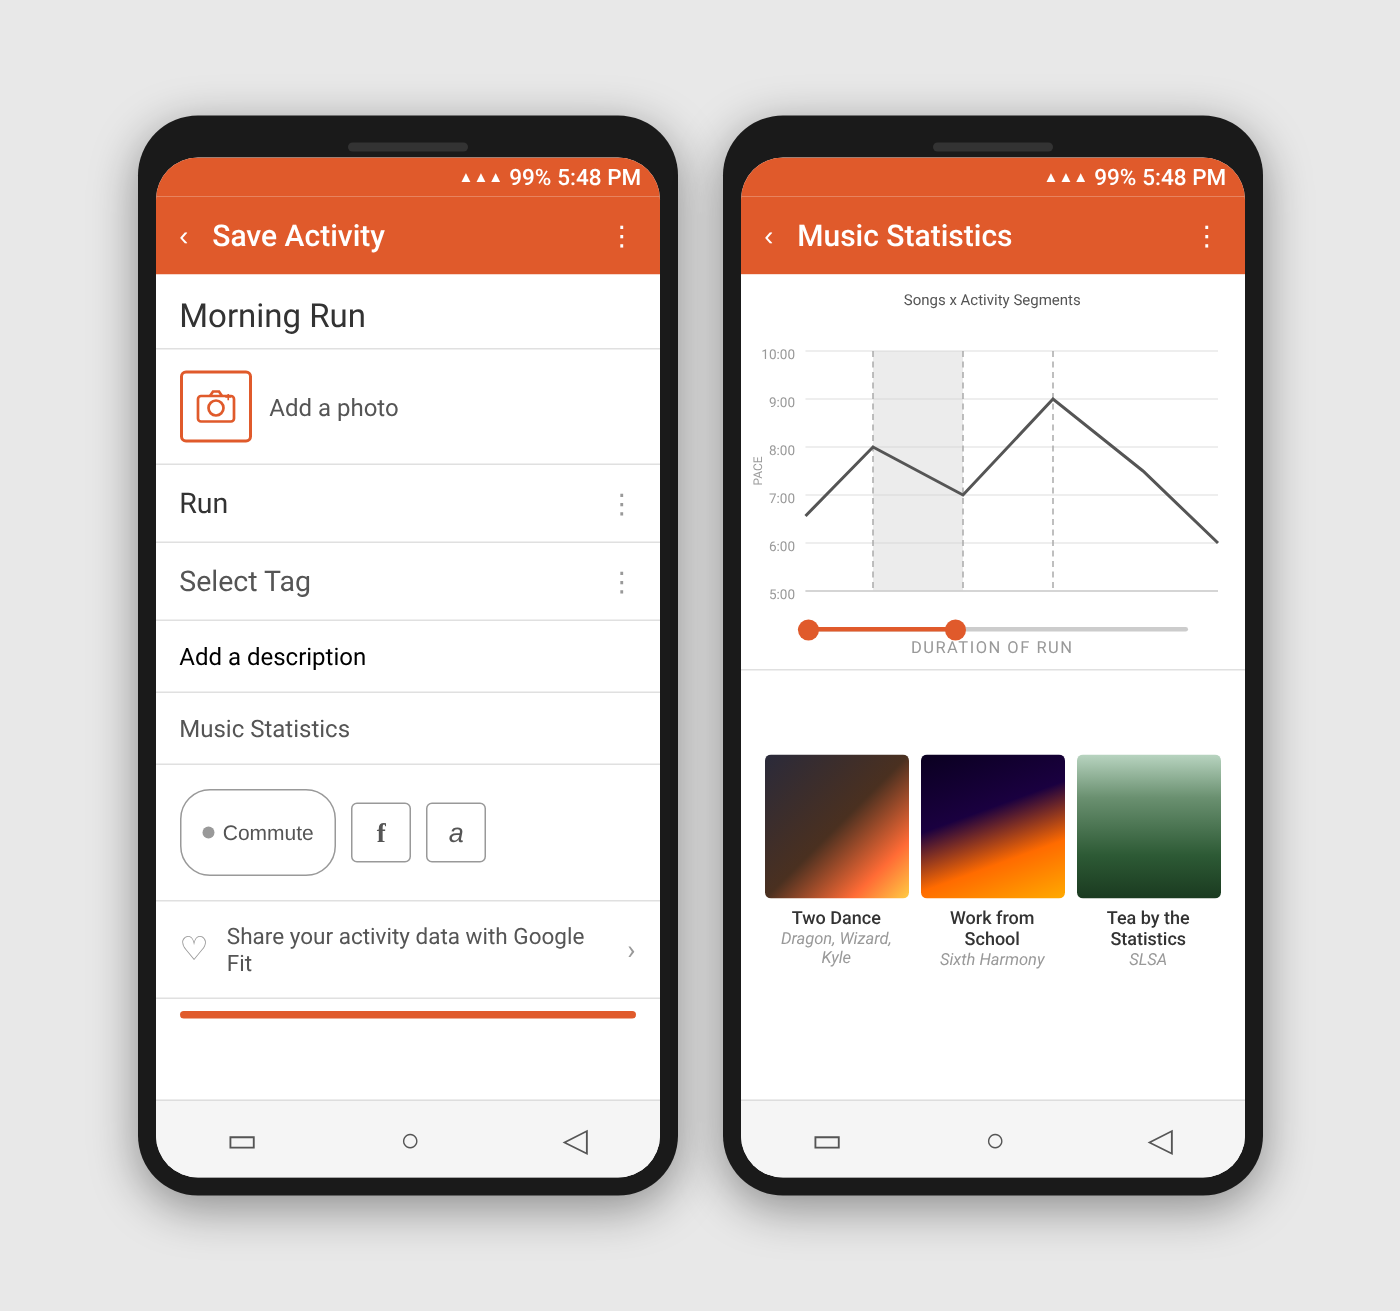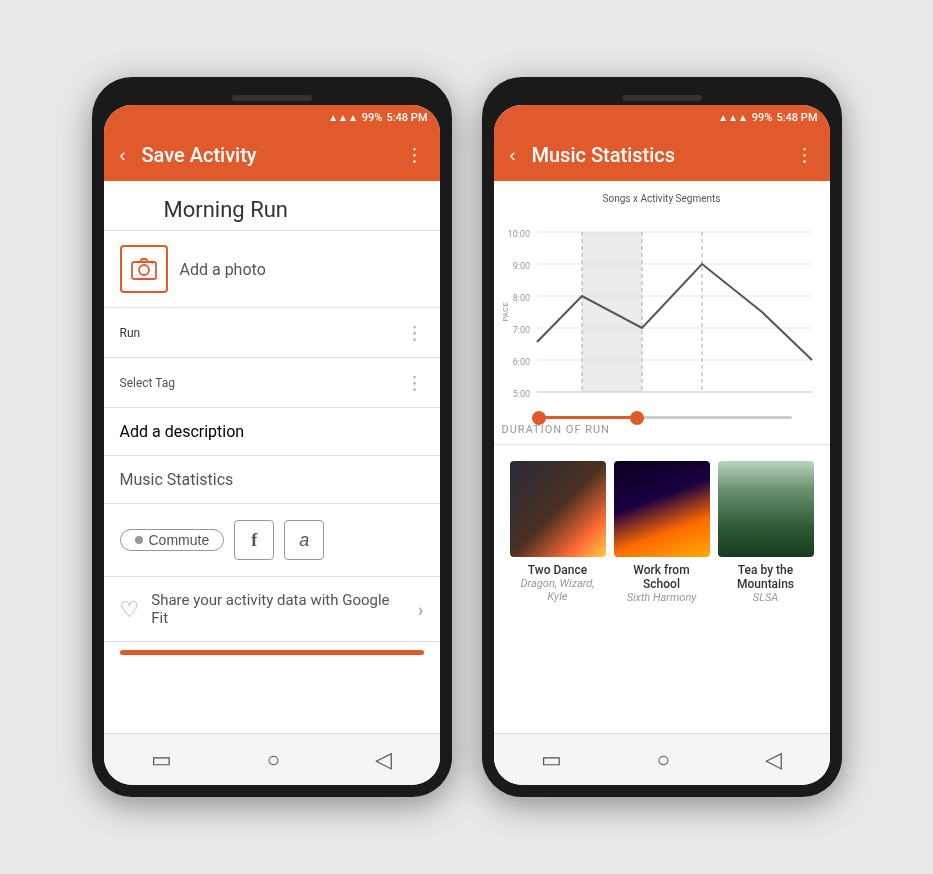--- a/index.html
+++ b/index.html
@@ -40,21 +40,21 @@
       padding: 4px 12px;
       display: flex;
       justify-content: flex-end;
       align-items: center;
       gap: 4px;
       min-height: 24px;
     }
 
     .status-bar-text {
       color: white;
-      font-size: 11px;
+      font-size: 15px;
       font-weight: 500;
     }
 
     .signal-icon {
       color: white;
       font-size: 10px;
     }
 
     .app-bar {
       background: #e05a2b;
@@ -93,21 +93,20 @@
     
     .activity-name-row {
       padding: 16px 16px 8px;
       border-bottom: 1px solid #e0e0e0;
     }
 
     .activity-name {
       font-size: 22px;
       color: #333;
       font-weight: 400;
-      margin-left: 44px;
     }
 
     .photo-row {
       display: flex;
       align-items: center;
       padding: 14px 16px;
       border-bottom: 1px solid #e0e0e0;
       gap: 12px;
     }
 
@@ -135,21 +134,21 @@
     .list-row {
       display: flex;
       align-items: center;
       padding: 14px 16px;
       border-bottom: 1px solid #e0e0e0;
       justify-content: space-between;
     }
 
     .list-row-text {
       color: #555;
-      font-size: 12px;
+      font-size: 19px;
     }
 
     .list-row-text.filled {
       color: #333;
     }
 
     .three-dot {
       color: #999;
       font-size: 18px;
       cursor: pointer;
@@ -182,21 +181,21 @@
       gap: 10px;
       border-bottom: 1px solid #e0e0e0;
     }
 
     .commute-btn {
       display: flex;
       align-items: center;
       gap: 6px;
       border: 1.5px solid #999;
       border-radius: 20px;
-      padding: 2px 14px;
+      padding: 20px 14px;
       color: #555;
       font-size: 14px;
       cursor: pointer;
       background: none;
     }
 
     .social-btn {
       width: 40px;
       height: 40px;
       border: 1.5px solid #999;
@@ -317,21 +316,21 @@
       justify-content: space-between;
       padding: 4px 16px;
     }
 
     .time-label {
       font-size: 11px;
       color: #999;
     }
 
     .duration-label {
-      text-align: left;
+      text-align: center;
       font-size: 11px;
       color: #999;
       letter-spacing: 1px;
       margin: 4px 0;
     }
 
     .divider {
       height: 1px;
       background: #e0e0e0;
       margin: 8px 0;
@@ -350,20 +349,21 @@
 
     .songs-grid {
       display: flex;
       gap: 8px;
       justify-content: space-between;
     }
 
     .song-item {
       flex: 1;
       text-align: center;
+      margin-top: 40px;
     }
 
     .song-thumbnail {
       width: 100%;
       aspect-ratio: 1;
       border-radius: 4px;
       margin-bottom: 6px;
       overflow: hidden;
     }
 
@@ -581,21 +581,21 @@
               <div class="thumb-space"></div>
             </div>
             <div class="song-title">Work from School</div>
             <div class="song-artist">Sixth Harmony</div>
           </div>
 
           <div class="song-item">
             <div class="song-thumbnail">
               <div class="thumb-forest"></div>
             </div>
-            <div class="song-title">Tea by the Mountains</div>
+            <div class="song-title">Tea by the Statistics</div>
             <div class="song-artist">SLSA</div>
           </div>
         </div>
       </div>
     </div>
 
     <div class="nav-bar">
       <span class="nav-icon">▭</span>
       <span class="nav-icon">○</span>
       <span class="nav-icon">◁</span>

